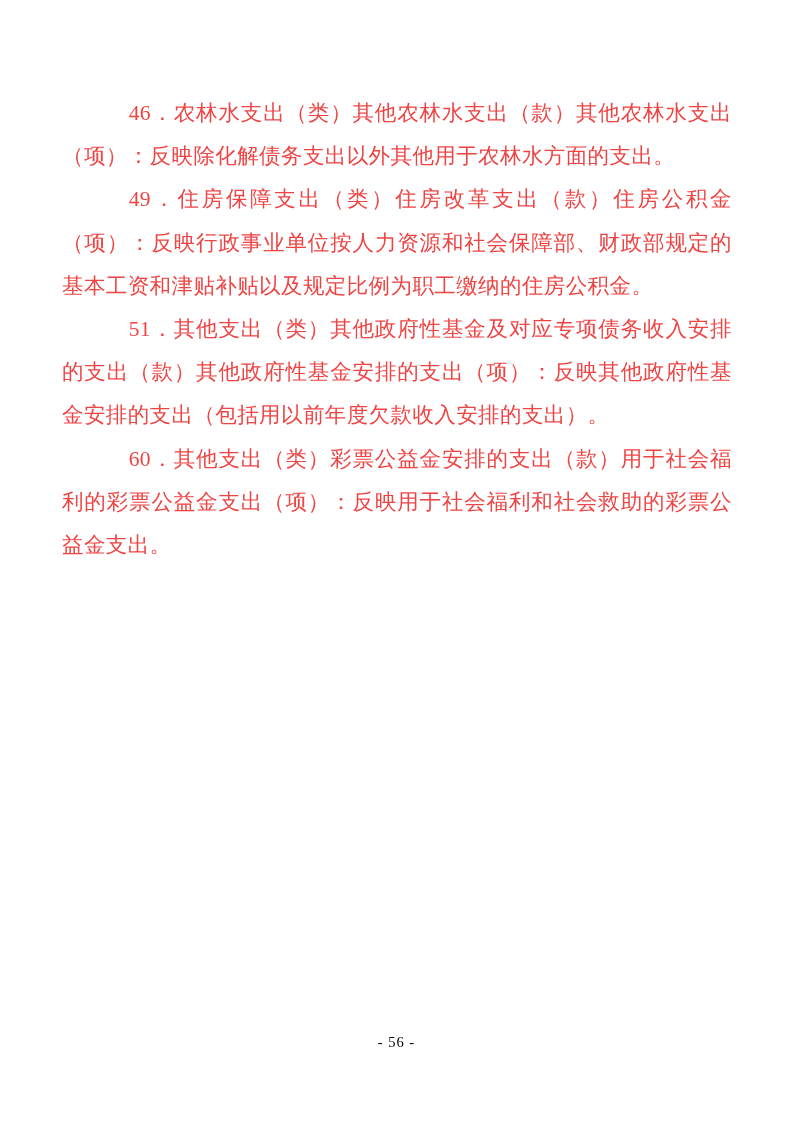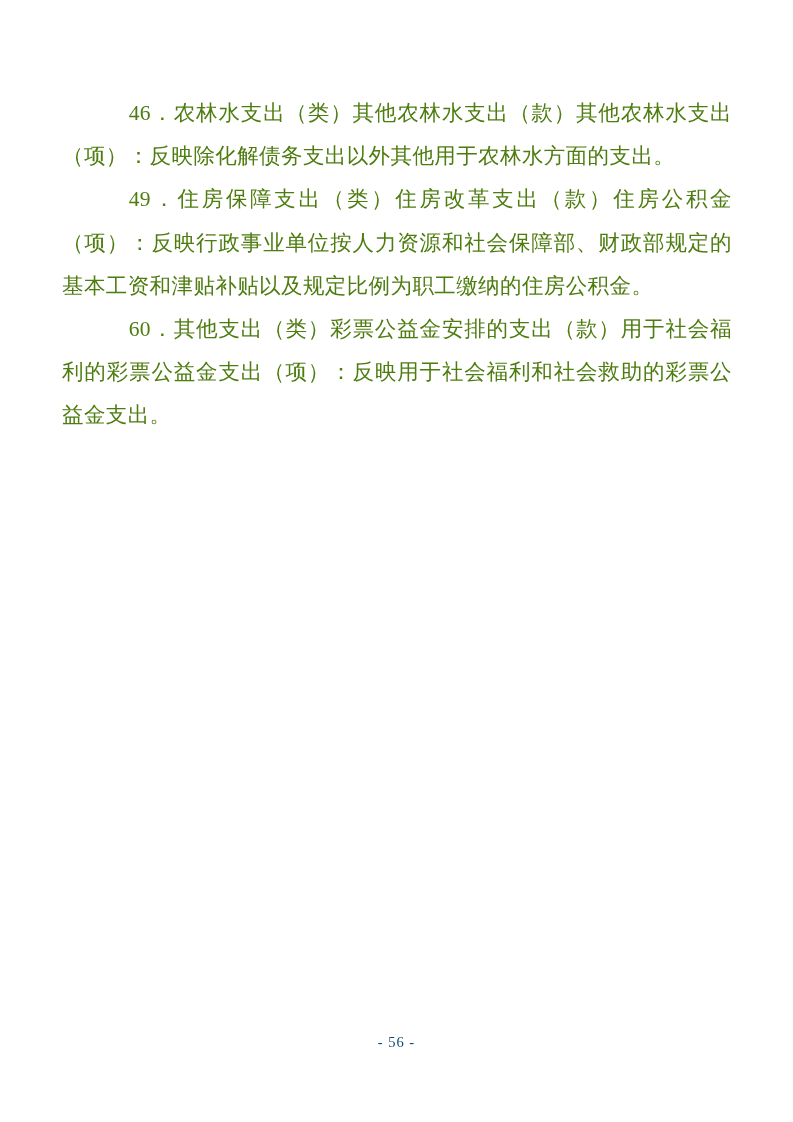--- a/index.html
+++ b/index.html
@@ -22,44 +22,45 @@
     left: 62px;
     top: 92px;
     width: 670px;
   }
   .para {
     margin: 0;
     padding: 0;
     font-size: 21.5px;
     line-height: 43.2px;
     letter-spacing: 0.4px;
-    color: #4d7c0f;
+    color: #ef4444;
     text-align: justify;
     text-indent: 3.1em;
     word-break: normal;
   }
   .footer {
     position: absolute;
     left: 0;
     top: 1033px;
     width: 793px;
     text-align: center;
   }
   .page-number {
     font-size: 14.5px;
-    color: #0c4a6e;
+    color: #000000;
     letter-spacing: 1px;
     font-family: "Liberation Serif", "DejaVu Serif", serif;
   }
 </style>
 </head>
 <body>
 
 <div class="page">
   <div class="content">
     <p class="para">46．农林水支出（类）其他农林水支出（款）其他农林水支出（项）：反映除化解债务支出以外其他用于农林水方面的支出。</p>
     <p class="para">49．住房保障支出（类）住房改革支出（款）住房公积金（项）：反映行政事业单位按人力资源和社会保障部、财政部规定的基本工资和津贴补贴以及规定比例为职工缴纳的住房公积金。</p>
+    <p class="para">51．其他支出（类）其他政府性基金及对应专项债务收入安排的支出（款）其他政府性基金安排的支出（项）：反映其他政府性基金安排的支出（包括用以前年度欠款收入安排的支出）。</p>
     <p class="para">60．其他支出（类）彩票公益金安排的支出（款）用于社会福利的彩票公益金支出（项）：反映用于社会福利和社会救助的彩票公益金支出。</p>
   </div>
   <div class="footer">
     <span class="page-number">- 56 -</span>
   </div>
 </div>
 
 </body></html>

